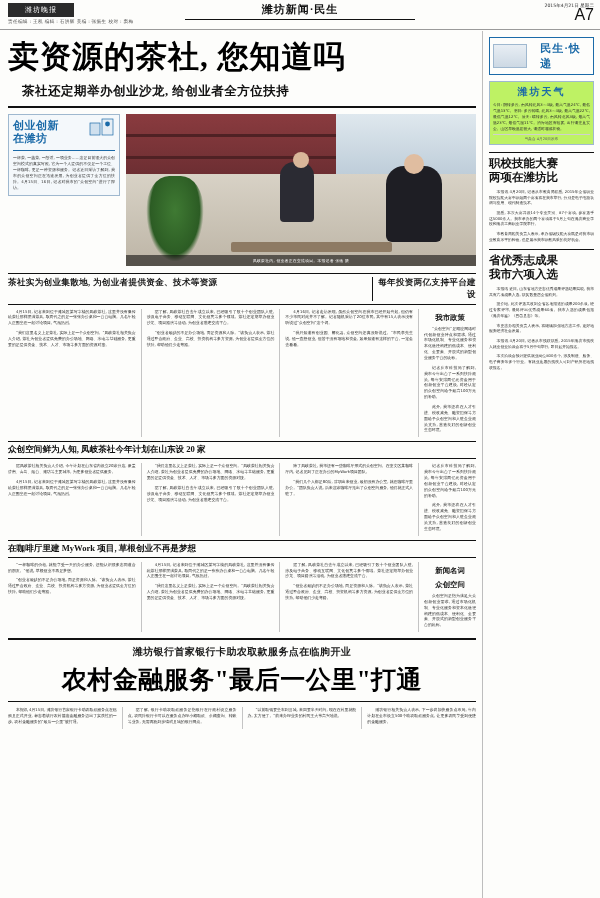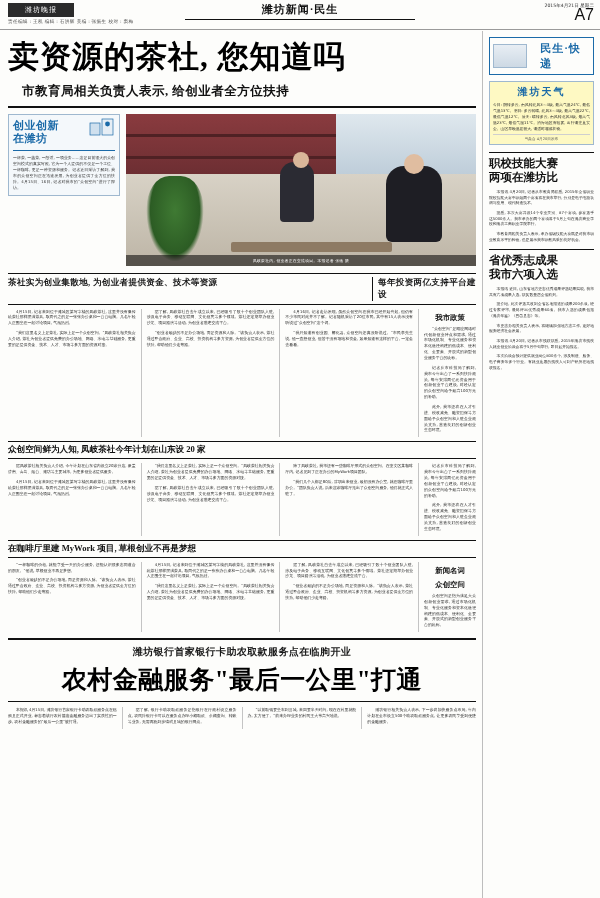--- a/index.html
+++ b/index.html
@@ -158,21 +158,21 @@
     font-family:"DejaVu Sans", sans-serif;
   }
 
   
   .deck{
     margin-top:7px;border-top:1px solid #111;border-bottom:1px solid #111;
     padding:3px 0;font-size:8.6px;font-weight:bold;letter-spacing:.3px;
     display:flex;justify-content:space-between;
   }
   .deck .d-left{flex:1;}
-  .deck .d-right{width:104px;border-left:1px solid #111;padding-left:5px;box-sizing:border-box;}
+  .deck .d-right{width:104px;border-left:1px solid #111;padding-left:5px;box-sizing:border-box;text-align:right;}
 
   .cols{
     display:flex;gap:5px;margin-top:4px;
   }
   .col{
     flex:1;font-size:3.9px;line-height:1.5;text-align:justify;color:#2a2a2a;
     font-family:"DejaVu Sans", sans-serif;
   }
   .col.narrow{width:52px;flex:0 0 52px;}
   .col p{margin:0 0 4px 0;text-indent:8px;}
@@ -208,21 +208,21 @@
     display:flex;align-items:center;gap:13px;
   }
   .quick-logo{
     width:34px;height:22px;background:linear-gradient(180deg,#e8eef4,#cdd9e4);
     border:1px solid #9fb8cf;
   }
   .quick-title{
     font-size:11px;font-weight:bold;color:#1b6aa8;letter-spacing:1px;
   }
   .weather{
-    margin-top:6px;border:1px solid #9fb8cf;padding:3px;background:#fef9c3;
+    margin-top:6px;border:1px solid #9fb8cf;padding:3px;background:#bef264;
   }
   .weather-title{
     text-align:center;font-size:10px;font-weight:bold;color:#1b6aa8;
     letter-spacing:2px;margin-bottom:3px;
   }
   .weather-body{
     font-size:3.8px;line-height:1.55;color:#2c2c2c;text-align:justify;
     font-family:"DejaVu Sans", sans-serif;
   }
   .weather-foot{
@@ -259,21 +259,21 @@
       <div class="issue-line">2015年4月21日 星期二</div>
       <div class="page-no">A7</div>
     </div>
   </div>
 
   <div class="body-wrap">
 
     <div class="main-col">
 
       <div class="headline">卖资源的茶社, 您知道吗</div>
-      <div class="subhead">市教育局相关负责人表示, 给创业者全方位扶持</div>
+      <div class="subhead">茶社还定期举办创业沙龙, 给创业者全方位扶持</div>
       <div class="head-rule"></div>
 
       <div class="photo-row">
         <div class="sidebox">
           <div class="sidebox-icon">
             <svg width="26" height="20" viewBox="0 0 26 20">
               <rect x="1" y="6" width="10" height="12" fill="#cfe0ee" stroke="#1b6aa8" stroke-width="0.7"></rect>
               <rect x="13" y="2" width="11" height="16" fill="#e6eef5" stroke="#1b6aa8" stroke-width="0.7"></rect>
               <circle cx="18.5" cy="7" r="2.4" fill="#1b6aa8"></circle>
             </svg>

